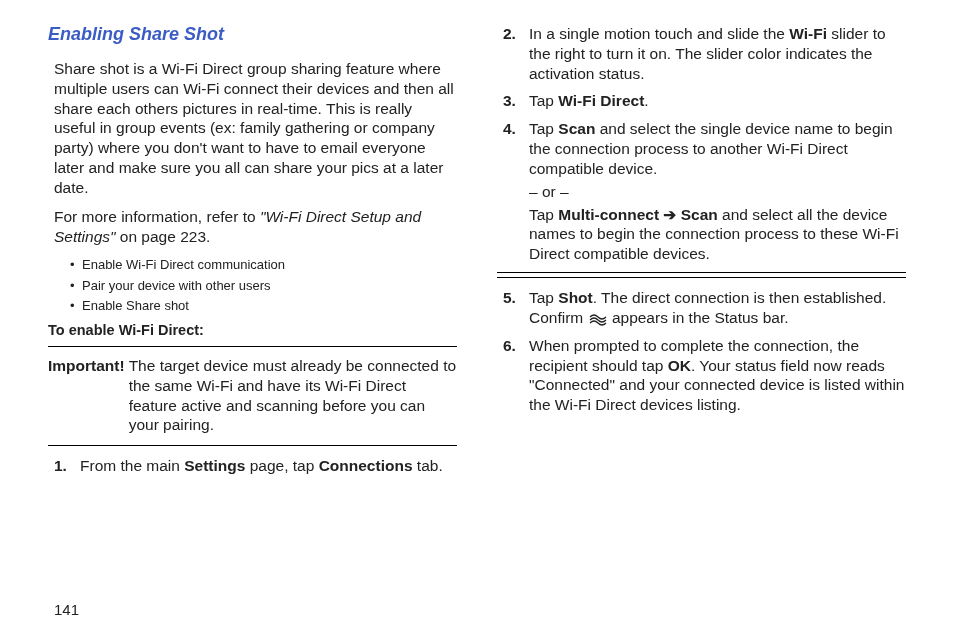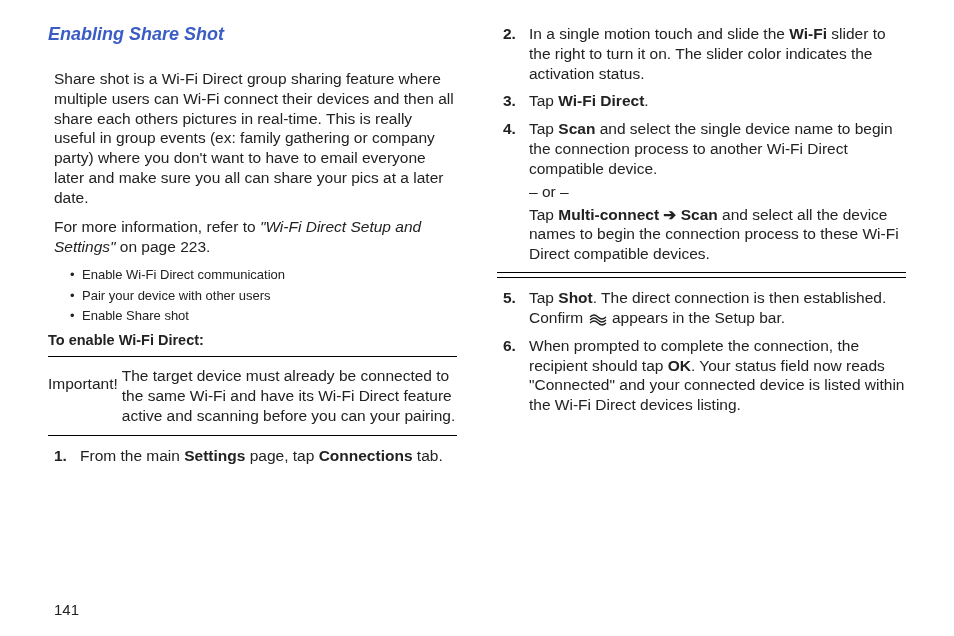--- a/index.html
+++ b/index.html
@@ -18,21 +18,21 @@
     }
     .col {
       flex: 1;
       min-width: 0;
     }
     .section-title {
       color: #3a5cc4;
       font-style: italic;
       font-weight: 700;
       font-size: 18px;
-      margin-bottom: 24px;
+      margin-bottom: 14px;
     }
     .body-text {
       font-size: 15.5px;
       line-height: 1.28;
       margin-bottom: 9px;
     }
     .body-text.indent {
       padding-left: 6px;
     }
     .italic { font-style: italic; }
@@ -65,24 +65,23 @@
     }
     .important-block {
       font-size: 15.5px;
       line-height: 1.28;
       padding: 5px 0 6px 0;
     }
     .important-block .hang {
       display: flex;
     }
     .important-block .label {
-      font-weight: 400;
+      font-weight: 700;
       white-space: nowrap;
       padding-right: 4px;
-      margin-top: 8px;
     }
     .note-block {
       font-size: 15.5px;
       line-height: 1.28;
       padding: 5px 0 6px 0;
     }
     .note-block .hang {
       display: flex;
     }
     .note-block .label {
@@ -185,21 +184,21 @@
 
     <hr class="hr">
     <hr class="hr">
 
     <ol class="steps" style="margin-top:10px">
       <li>
         <span class="num">5.</span>
         <span class="txt">
           <span>Tap </span><span class="bold">Shot</span><span>. The direct connection is then established. Confirm </span><svg class="icon-svg" viewBox="0 0 20 14">
               <path d="M2 11 Q6 7 10 11 Q14 15 18 11 M2 8 Q6 4 10 8 Q14 12 18 8 M2 5 Q6 1 10 5 Q14 9 18 5" stroke="#222" stroke-width="1.2" fill="none"></path>
-            </svg><span> appears in the Setup bar.</span>
+            </svg><span> appears in the Status bar.</span>
         </span>
       </li>
       <li>
         <span class="num">6.</span>
         <span class="txt">
           <span>When prompted to complete the connection, the recipient should tap </span><span class="bold">OK</span><span>. Your status field now reads "Connected" and your connected device is listed within the Wi-Fi Direct devices listing.</span>
         </span>
       </li>
     </ol>
   </div>

